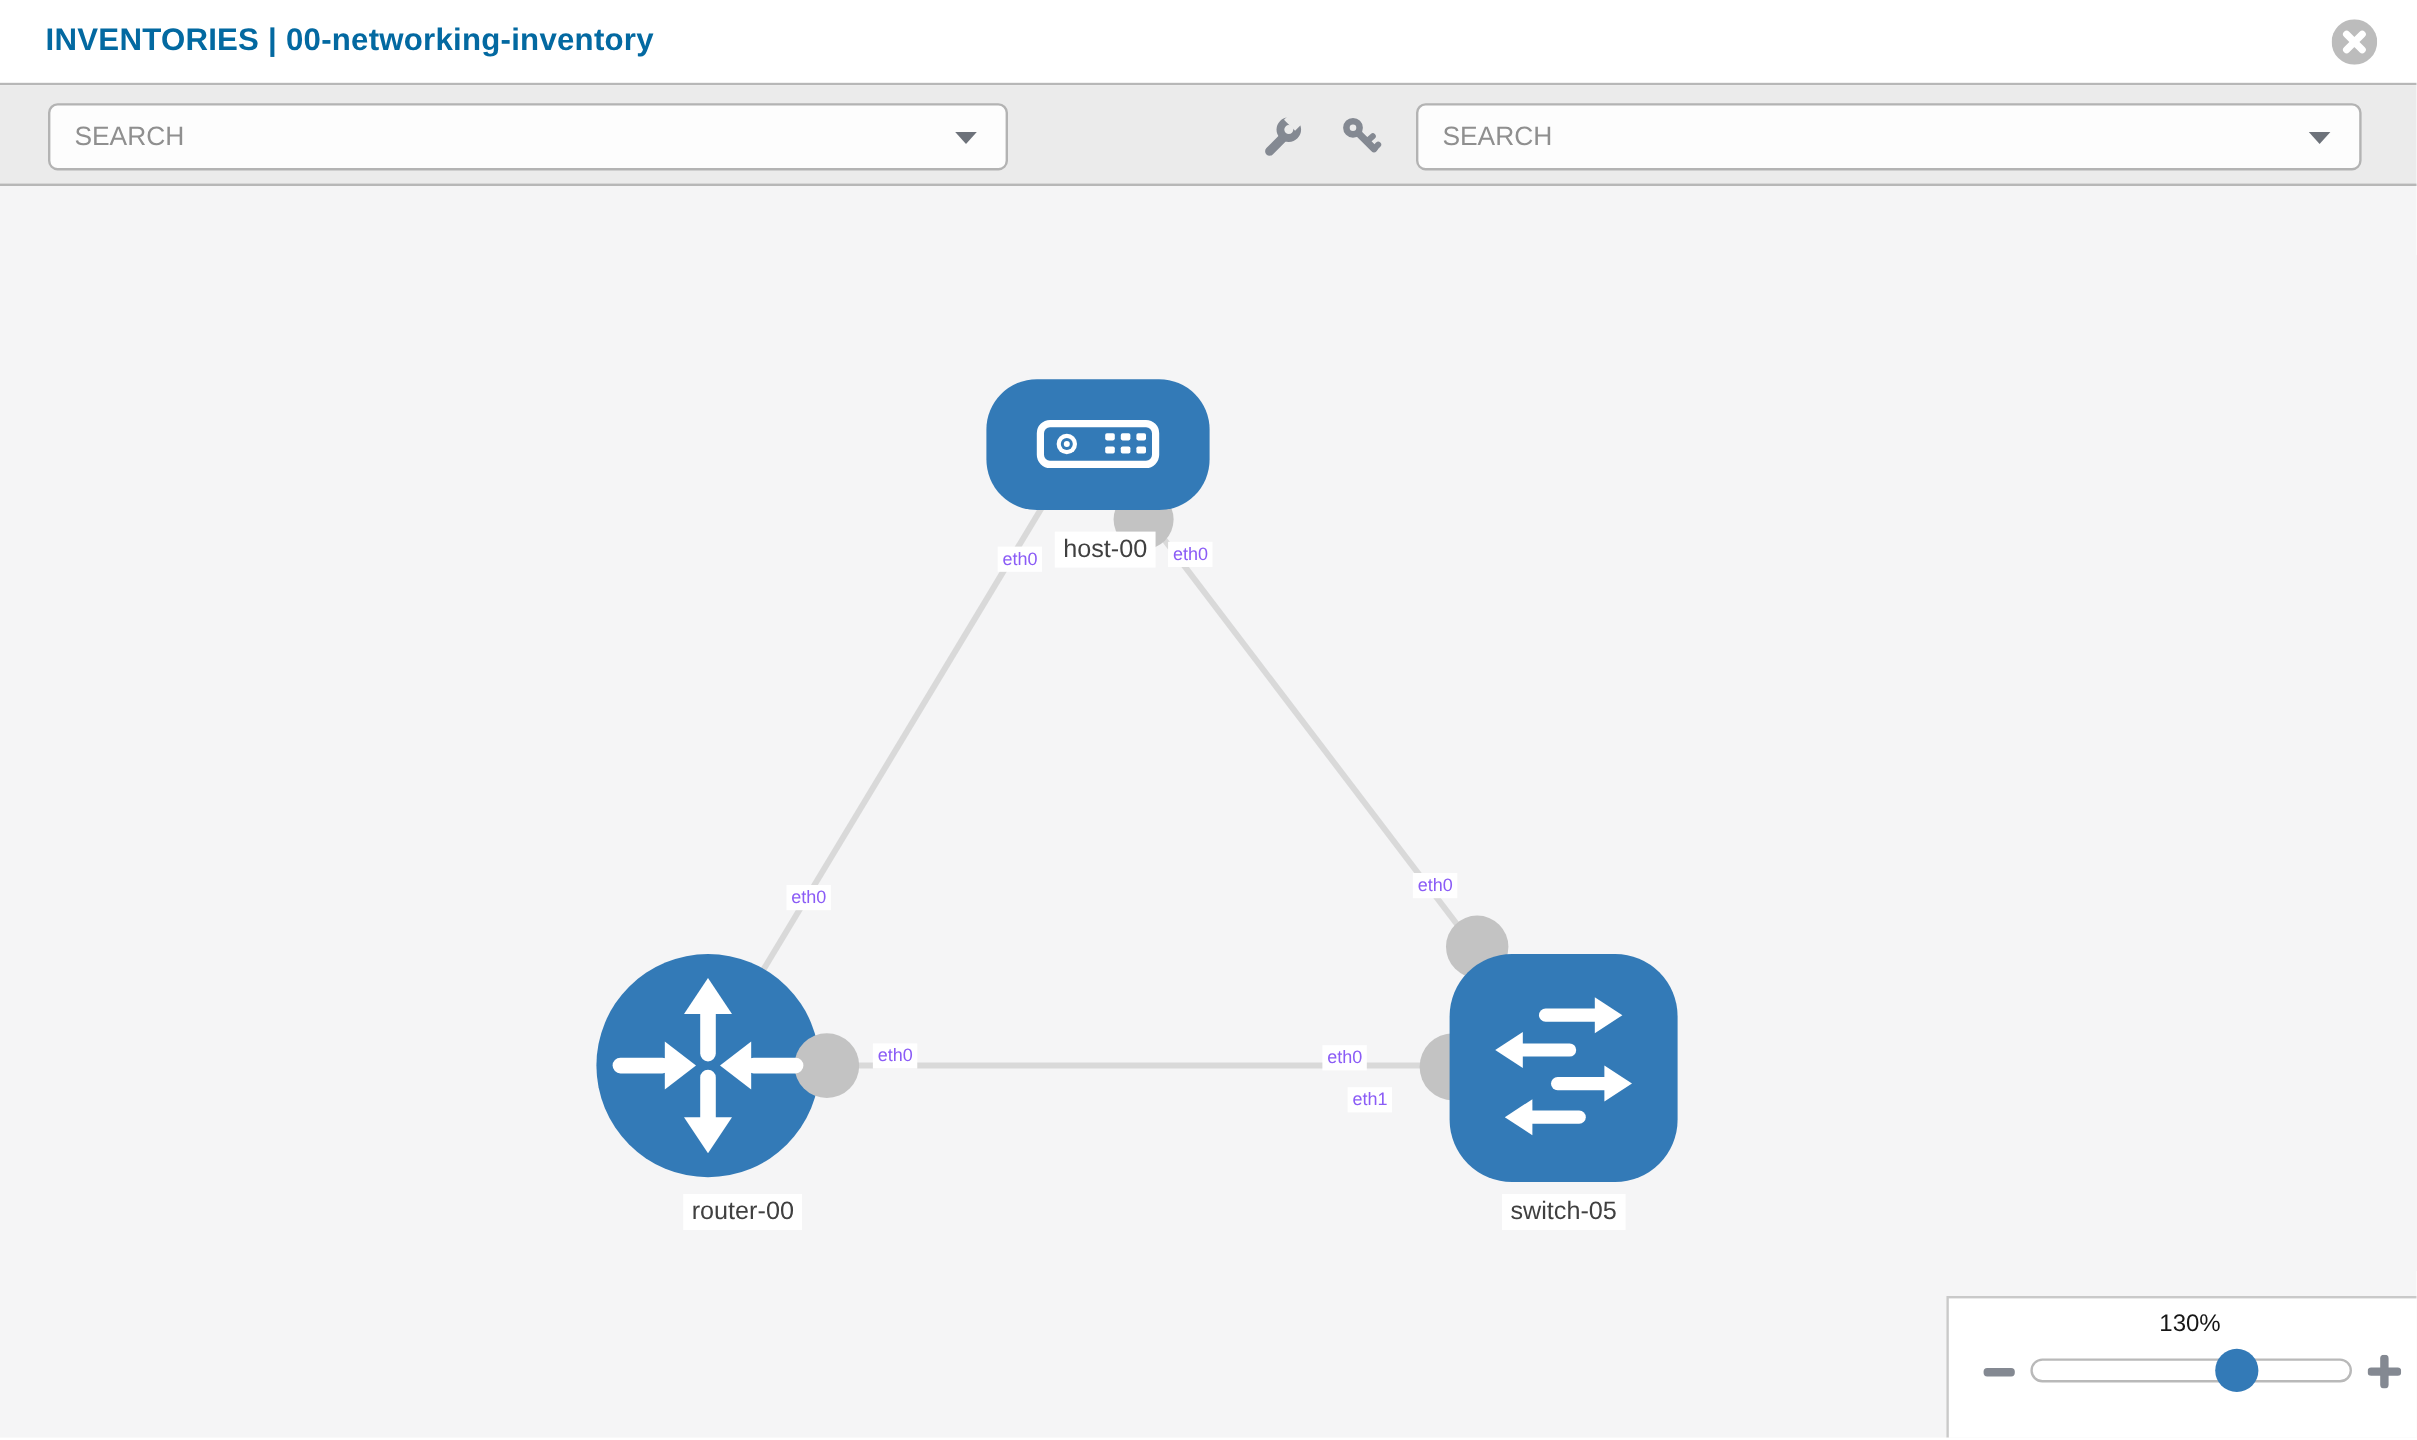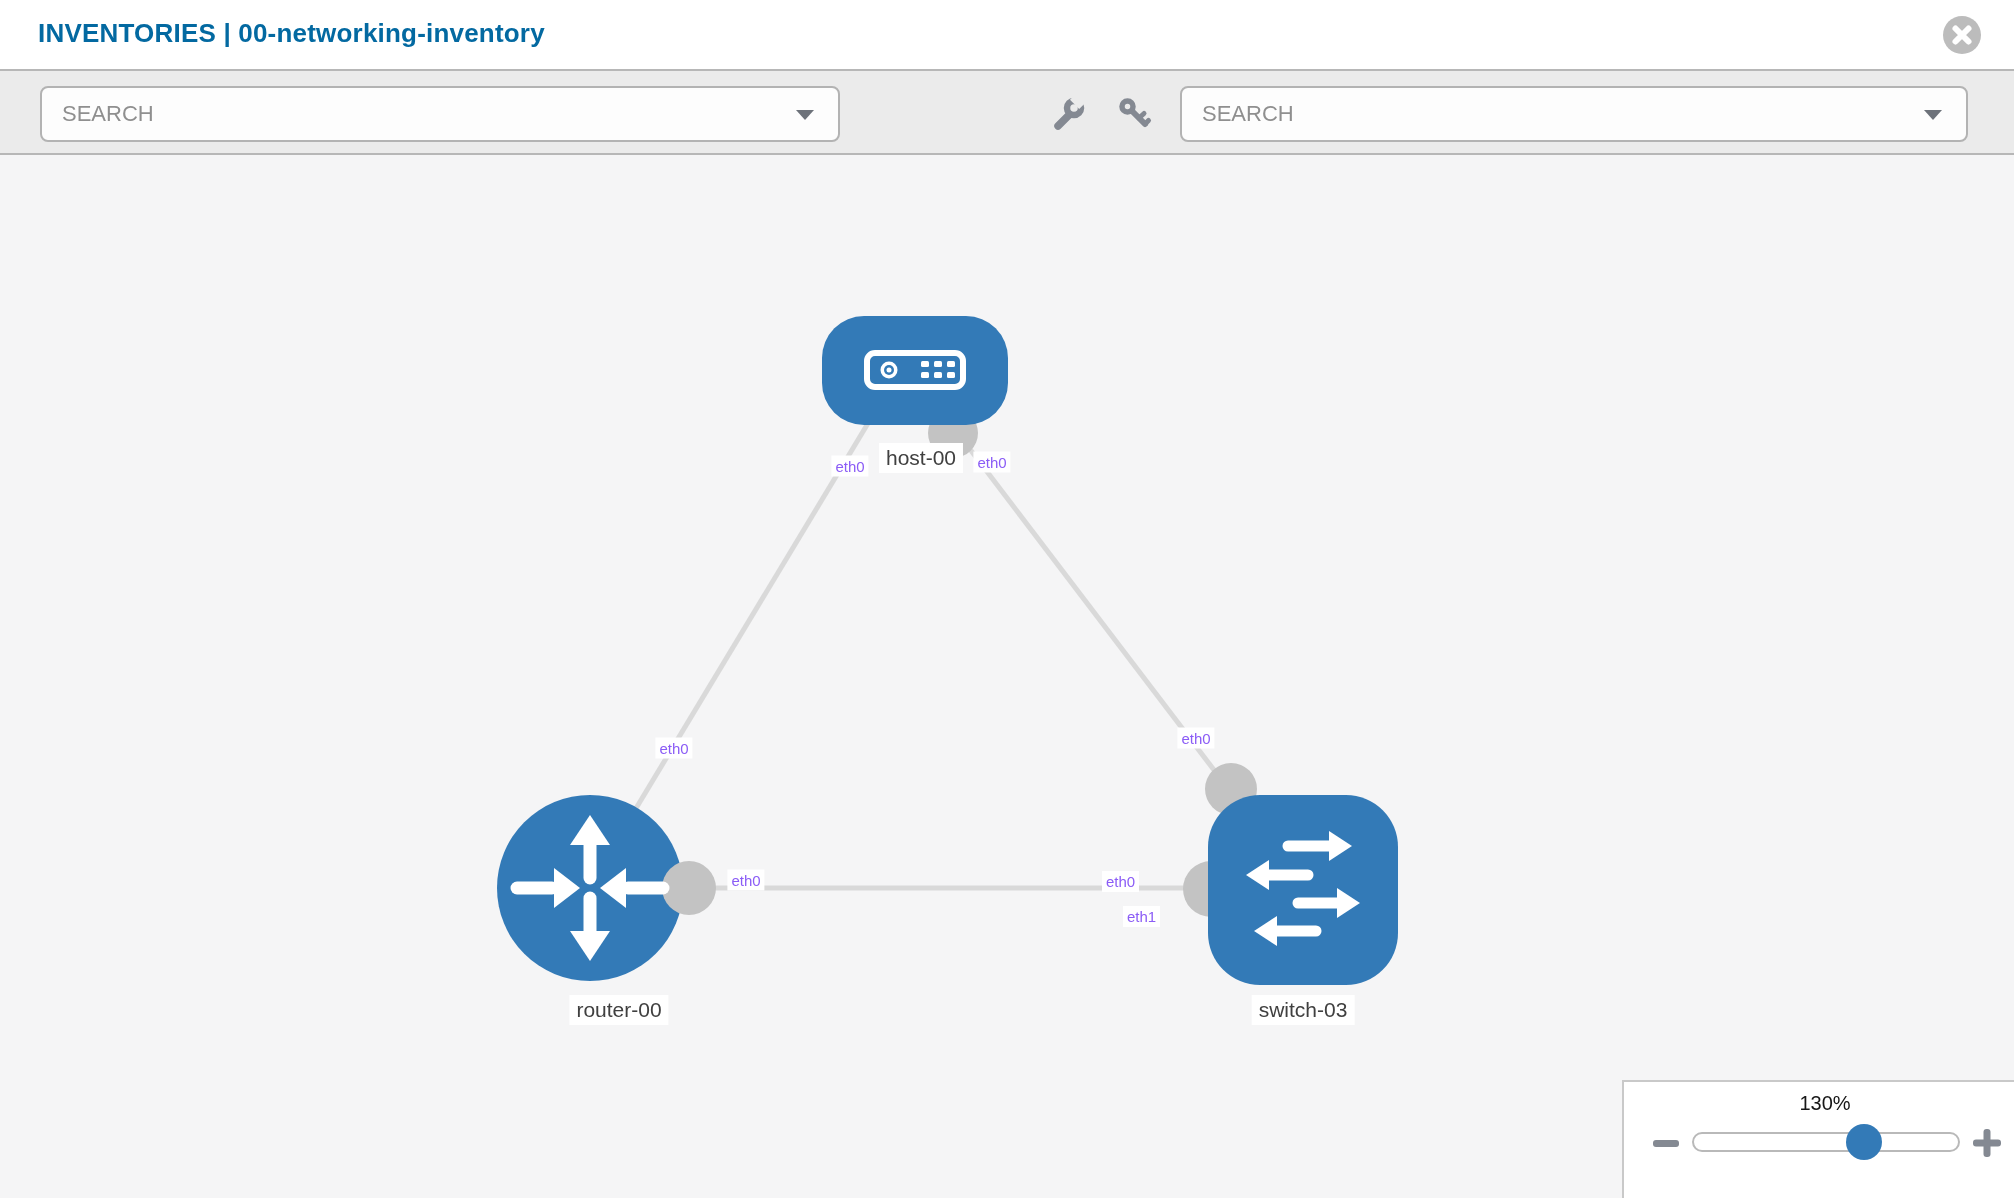--- a/index.html
+++ b/index.html
@@ -145,21 +145,21 @@
     <span class="if-label" style="left:850px; top:311px;">eth0</span>
     <span class="if-label" style="left:992px; top:307px;">eth0</span>
     <span class="if-label" style="left:674px; top:593px;">eth0</span>
     <span class="if-label" style="left:1196px; top:583px;">eth0</span>
     <span class="if-label" style="left:746px; top:725px;">eth0</span>
     <span class="if-label if-label-abs" style="left:1102px; top:716px;">eth0</span>
     <span class="if-label if-label-abs" style="left:1123px; top:751px;">eth1</span>
 
     <span class="node-label" style="left:921px; top:303px;">host-00</span>
     <span class="node-label" style="left:619px; top:855px;">router-00</span>
-    <span class="node-label" style="left:1303px; top:855px;">switch-03</span>
+    <span class="node-label" style="left:1303px; top:855px;">switch-05</span>
 
     <div class="zoom-panel">
       <div class="zoom-level">130%</div>
       <div class="zoom-minus">
         <div class="minus-bar"></div>
       </div>
       <div class="zoom-track"></div>
       <div class="zoom-handle"></div>
       <div class="zoom-plus">
         <svg width="28" height="28" viewBox="0 0 28 28">

